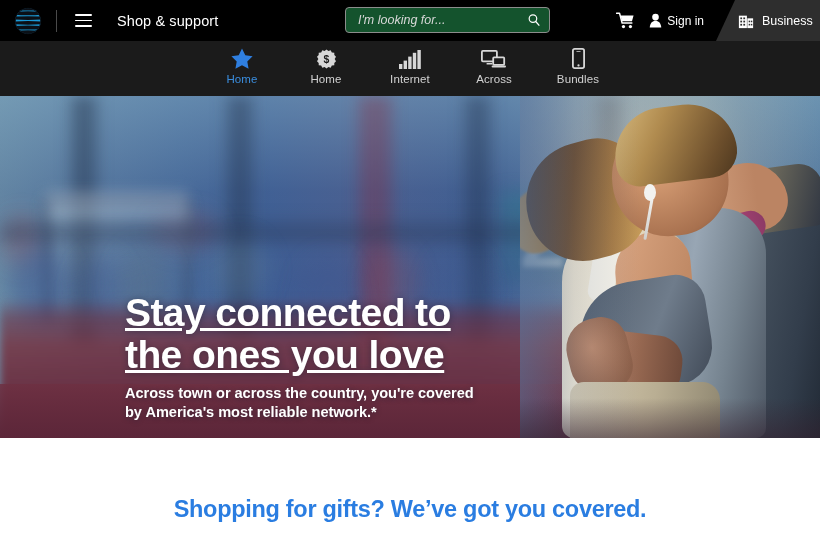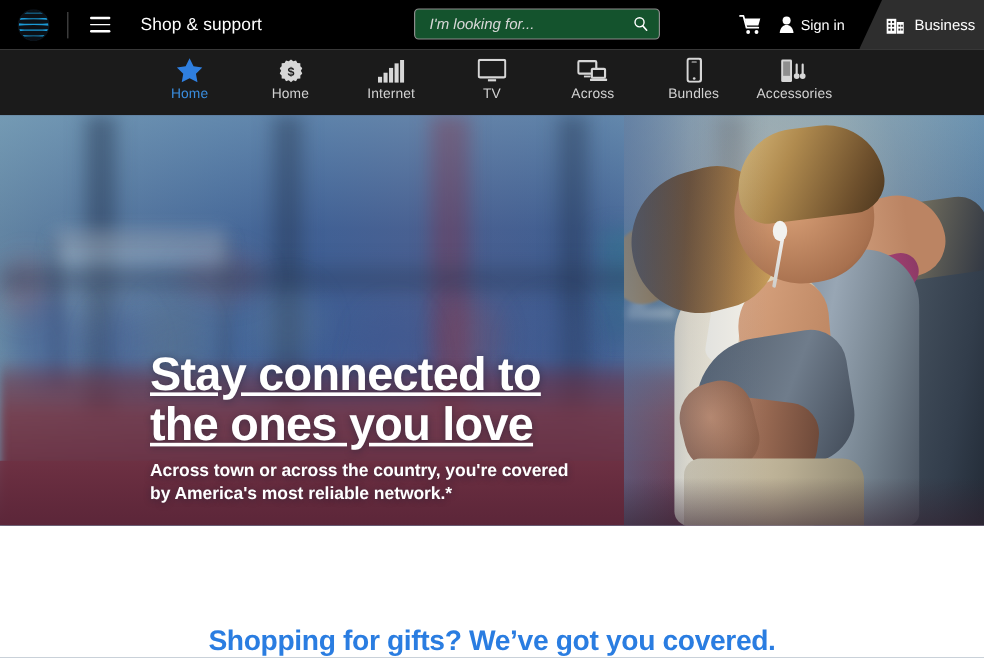--- a/index.html
+++ b/index.html
@@ -316,21 +316,21 @@
     margin-top:8px;
     color:#ffffff; font-size:14.6px; font-weight:bold;
     line-height:19px; letter-spacing:-.05px;
     text-shadow:0 1px 5px rgba(20,30,50,.5);
     white-space:pre-line;
   }
 
   
   .below {
     width:820px; height:110px; background:#ffffff;
-    display:flex; align-items:flex-end; justify-content:center;
+    display:flex; align-items:flex-start; justify-content:center;
     padding-top:58px;
   }
   .gift-head {
     color:#2a7de1; font-size:23.5px; font-weight:bold; letter-spacing:-.3px;
   }
 </style>
 </head>
 <body>
 
 <div class="topbar">
@@ -440,29 +440,20 @@
         <rect x="0" y="14" width="3.4" height="5" fill="#d7d7d7"></rect>
         <rect x="4.6" y="10.6" width="3.4" height="8.4" fill="#d7d7d7"></rect>
         <rect x="9.2" y="6.6" width="3.4" height="12.4" fill="#d7d7d7"></rect>
         <rect x="13.8" y="2.8" width="3.4" height="16.2" fill="#d7d7d7"></rect>
         <rect x="18.4" y="0" width="3.4" height="19" fill="#d7d7d7"></rect>
       </svg>
     </span>
     <span class="nav-label">Internet</span>
   </div>
 
-  <div class="nav-item">
-    <span class="nav-icon">
-      <svg width="24" height="20" viewBox="0 0 24 20">
-        <rect x="0.9" y="0.9" width="22.2" height="14.6" rx="1.4" fill="none" stroke="#d7d7d7" stroke-width="1.8"></rect>
-        <rect x="8.6" y="17" width="6.8" height="1.8" fill="#d7d7d7"></rect>
-      </svg>
-    </span>
-    <span class="nav-label">TV</span>
-  </div>
 
 
   <div class="nav-item">
     <span class="nav-icon">
       <svg width="26" height="19" viewBox="0 0 26 19">
         <rect x="0.9" y="0.9" width="15" height="10.4" rx="1" fill="none" stroke="#d7d7d7" stroke-width="1.8"></rect>
         <rect x="5.6" y="13" width="5.6" height="1.5" fill="#d7d7d7"></rect>
         <rect x="12.2" y="7.4" width="11" height="7.4" rx="0.8" fill="#1b1b1b" stroke="#d7d7d7" stroke-width="1.8"></rect>
         <rect x="10.6" y="15.4" width="14.4" height="2.2" rx="1" fill="#d7d7d7"></rect>
       </svg>
@@ -474,33 +465,20 @@
     <span class="nav-icon">
       <svg width="13" height="21" viewBox="0 0 13 21">
         <rect x="0.9" y="0.9" width="11.2" height="19.2" rx="1.8" fill="none" stroke="#d7d7d7" stroke-width="1.8"></rect>
         <rect x="4.3" y="3.2" width="4.4" height="0.9" rx="0.45" fill="#d7d7d7"></rect>
         <circle cx="6.5" cy="17.4" r="1.1" fill="#d7d7d7"></circle>
       </svg>
     </span>
     <span class="nav-label">Bundles</span>
   </div>
 
-  <div class="nav-item">
-    <span class="nav-icon">
-      <svg width="24" height="20" viewBox="0 0 24 20">
-        <rect x="1" y="0.6" width="9" height="18.8" rx="1.2" fill="#d7d7d7"></rect>
-        <rect x="2.6" y="2.2" width="5.8" height="12" fill="#8f8f8f"></rect>
-        <rect x="13" y="4" width="1.8" height="9" rx="0.9" fill="#d7d7d7"></rect>
-        <circle cx="13.9" cy="14.4" r="2.4" fill="#d7d7d7"></circle>
-        <rect x="18" y="4" width="1.8" height="9" rx="0.9" fill="#d7d7d7"></rect>
-        <circle cx="18.9" cy="14.4" r="2.4" fill="#d7d7d7"></circle>
-      </svg>
-    </span>
-    <span class="nav-label">Accessories</span>
-  </div>
 </div>
 
 <div class="hero">
   <div class="hero-bg">
     <div class="bg-base"></div>
     <div class="sign-teal"></div>
     <div class="platform-num">2</div>
     <div class="mullions"></div>
     <div class="blob b4"></div>
       <div class="blob b5"></div>

